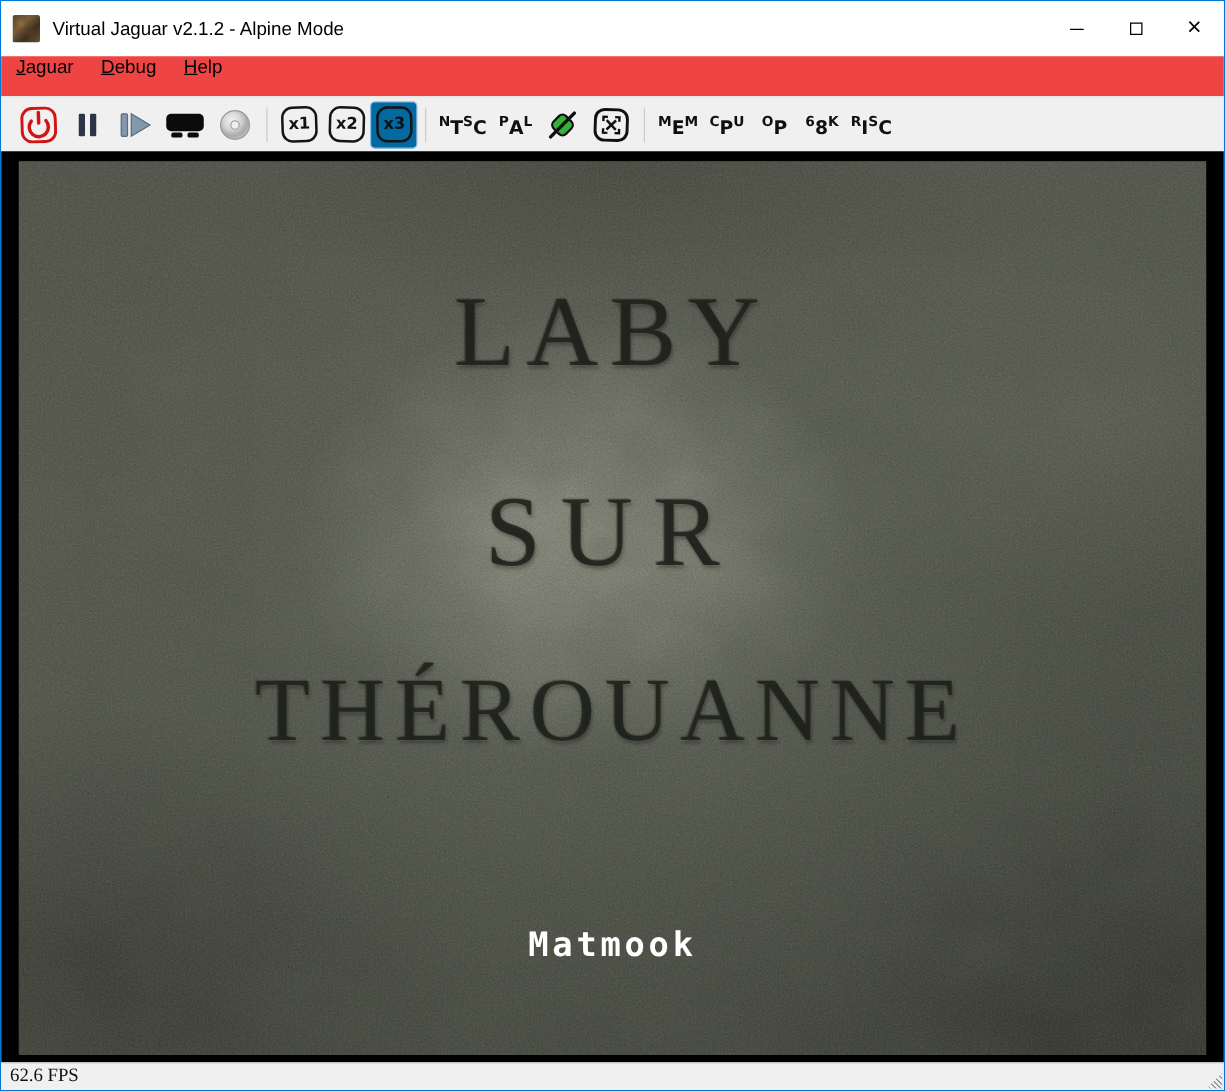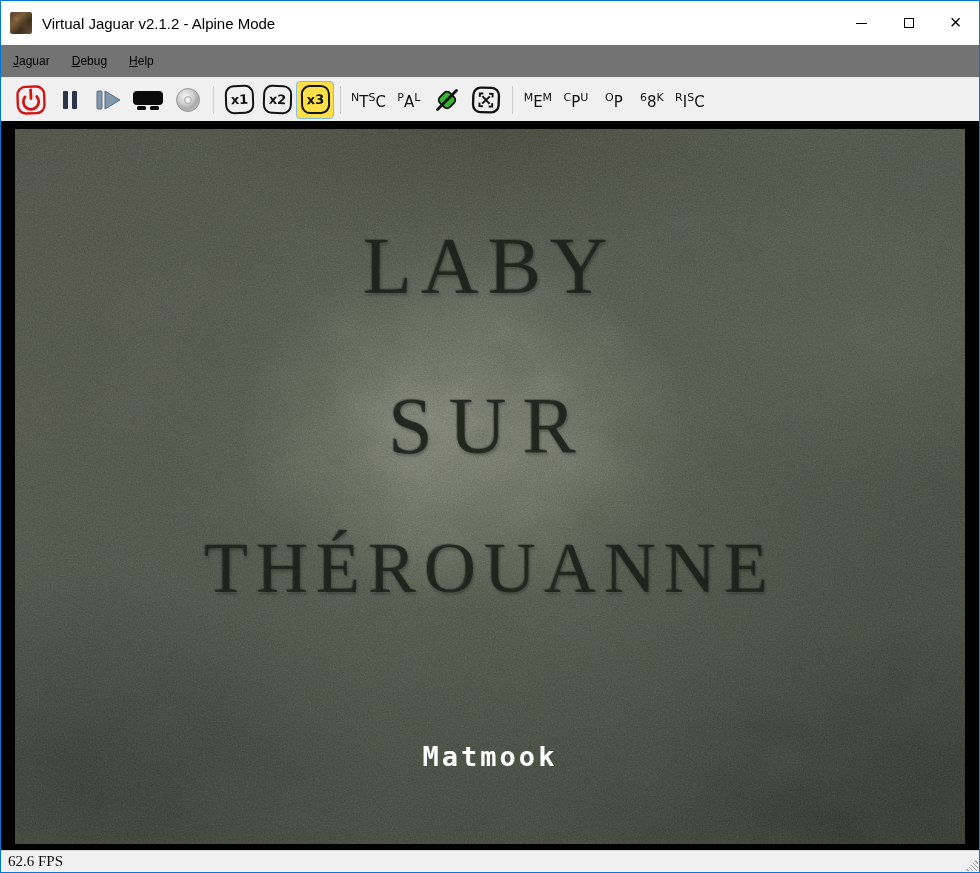--- a/index.html
+++ b/index.html
@@ -23,48 +23,48 @@
       linear-gradient(135deg, #5a4632 0%, #7a5c3a 35%, #3c2e1e 65%, #6b5233 100%);
   }
   .title { font-size: 15px; color: #000; }
   .win-controls { margin-left: auto; display: flex; height: 100%; }
   .win-btn { width: 47px; height: 100%; display: flex; align-items: center; justify-content: center; cursor: default; }
   .min-glyph { width: 11px; height: 1px; background: #000; display: block; }
   .max-glyph { width: 10px; height: 10px; border: 1px solid #000; display: block; }
   .close-glyph { font-size: 20px; font-weight: 400; color: #000; line-height: 1; margin-top: -2px; }
 
   
-  .menubar { height: 32px; display: flex; align-items: center; background: #737373; font-size: 12px; flex: 0 0 auto; padding-left: 1px; }
+  .menubar { height: 32px; display: flex; align-items: flex-start; background: #ef4444; font-size: 15px; flex: 0 0 auto; padding-left: 1px; }
   .menu-item { padding: 0 11px; display: flex; align-items: center; color: #000; }
   u { text-decoration: underline; }
 
   
   .toolbar {
     height: 44px; flex: 0 0 auto;
     background: #f0f0f0; border-top: 1px solid #e6e6e6;
     display: flex; align-items: center; padding-left: 10px;
   }
   .tb {
     height: 38px; min-width: 38px; padding: 0 3px;
     display: flex; align-items: center; justify-content: center;
     border-radius: 4px; border: 1px solid transparent; cursor: default;
   }
-  .tb.selected { background: #fde047; border: 1px solid #86bce4; }
+  .tb.selected { background: #0369a1; border: 1px solid #86bce4; }
   .sep { width: 1px; height: 28px; background: #cccccc; margin: 0 6px; flex: 0 0 auto; }
 
   .scale-box {
     width: 29px; height: 29px; border: 2.5px solid #141414; border-radius: 9px;
     display: flex; align-items: center; justify-content: center;
     font-family: "DejaVu Sans", sans-serif; font-weight: bold; font-size: 13px; color: #111;
   }
   .rA { transform: rotate(-2deg); }
   .rB { transform: rotate(1.5deg); }
   .rC { transform: rotate(-1deg); }
 
-  .doodle { font-family: "DejaVu Sans", sans-serif; font-weight: normal; color: #101010; white-space: nowrap; }
+  .doodle { font-family: "DejaVu Sans", sans-serif; font-weight: bold; color: #101010; white-space: nowrap; }
   .zz-a { display: inline-block; font-size: 11px; transform: translateY(-4px); }
   .zz-b { display: inline-block; font-size: 15px; transform: translateY(2px); }
 
   
   .game { flex: 1 1 auto; background: #000; position: relative; overflow: hidden; }
   .stone {
     position: absolute; left: 14px; right: 14px; top: 8px; bottom: 6px; overflow: hidden;
     background:
       radial-gradient(ellipse 300px 240px at 47% 42%, rgba(208,210,192,0.78), rgba(165,170,150,0.42) 50%, rgba(120,125,110,0) 75%),
       radial-gradient(ellipse 520px 430px at 50% 46%, rgba(142,147,130,0.55), rgba(100,105,92,0.2) 60%, rgba(0,0,0,0) 82%),

